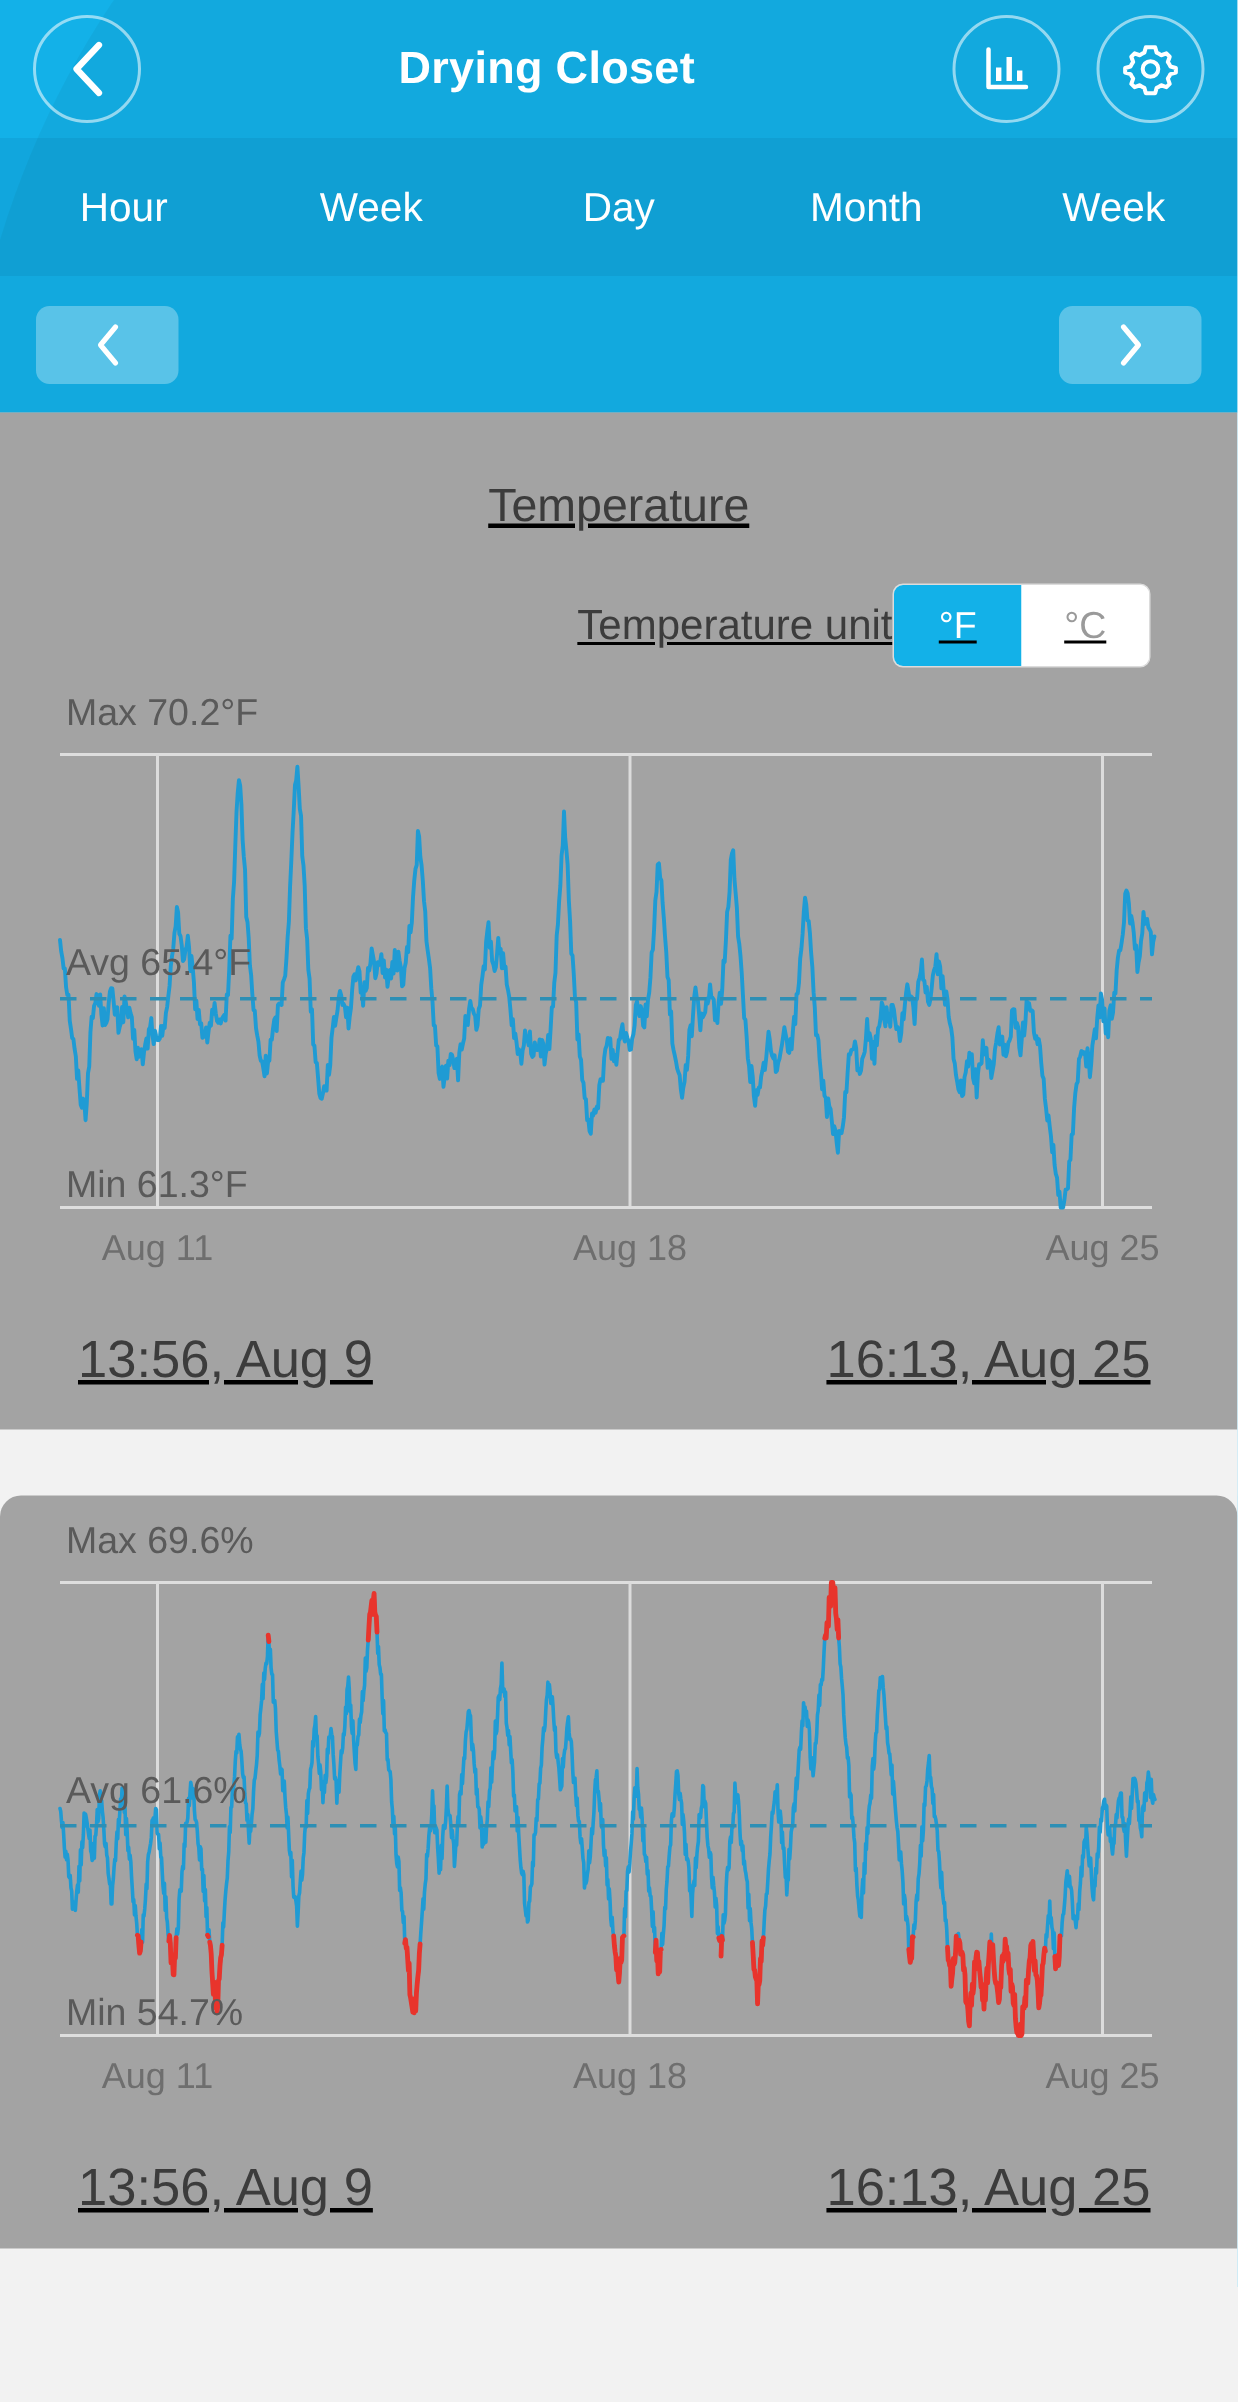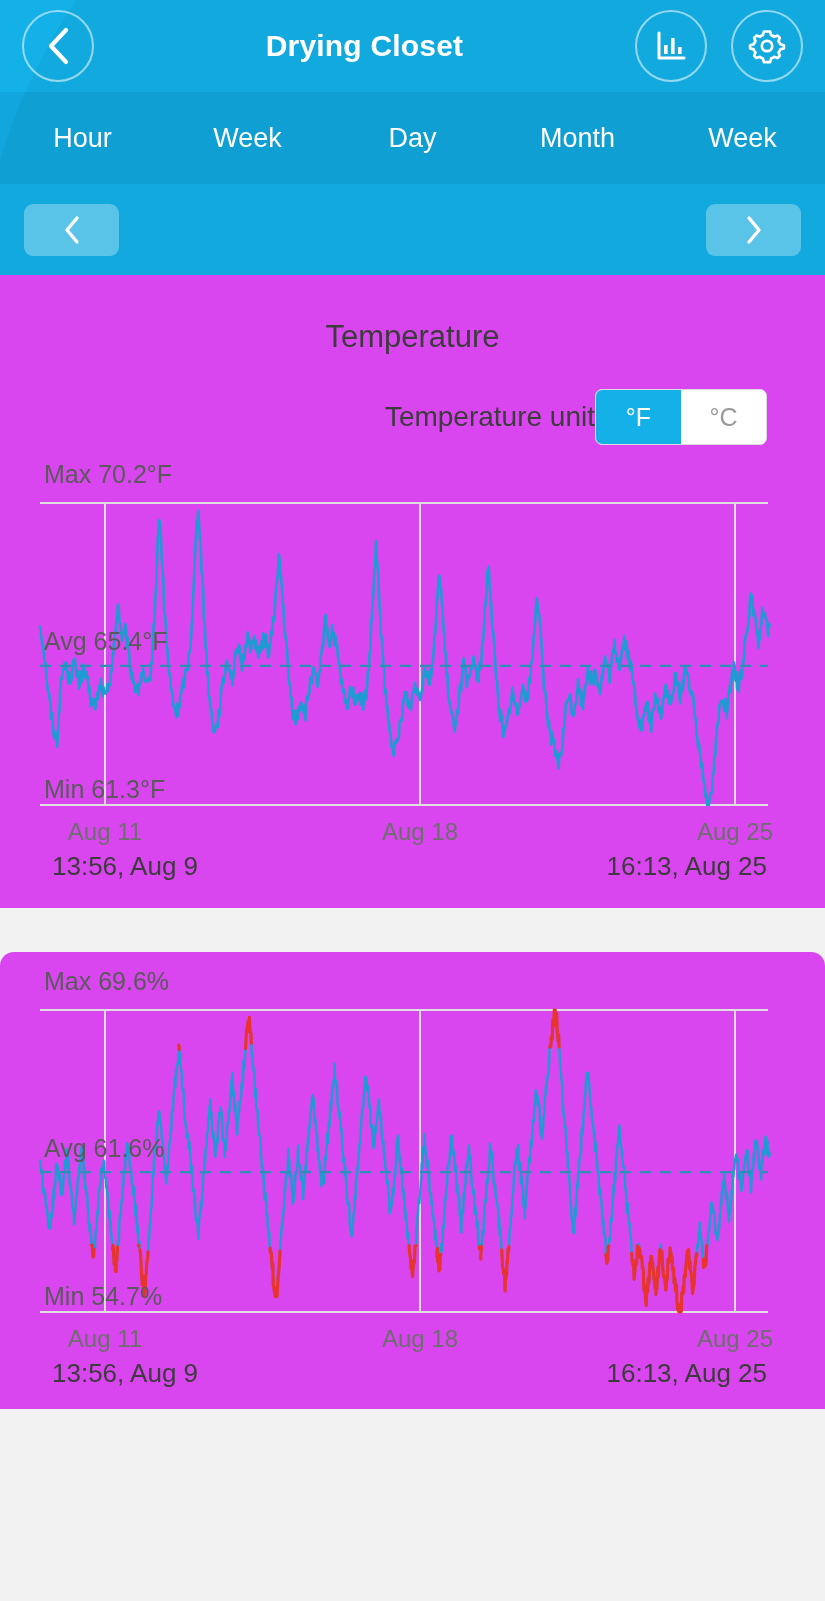--- a/index.html
+++ b/index.html
@@ -108,22 +108,23 @@
     border-radius: 9px;
     background: rgba(255,255,255,0.30);
     display: flex; align-items: center; justify-content: center;
     cursor: pointer;
     border: none;
   }
 
   
   .card {
     position: relative;
-    background: #d946ef;
+    background: #a3a3a3;
     width: 100%;
+    text-decoration: underline;
   }
   .card-temp { padding: 0 0 26px 0; }
   .gap { height: 44px; background: #f2f2f2; }
   .card-hum {
     border-top-left-radius: 14px;
     border-top-right-radius: 14px;
     padding: 0 0 20px 0;
   }
 
   .section-title {
@@ -182,21 +183,21 @@
     font-size: 24px;
     fill: #6e6e6e;
     font-family: "Liberation Sans", sans-serif;
   }
 
   .footrow {
     display: flex;
     justify-content: space-between;
     padding: 6px 58px 0 52px;
   }
-  .footrow div { font-size: 26px; color: #3c3c3c; }
+  .footrow div { font-size: 35px; color: #3c3c3c; margin-top: 36px; }
 </style>
 </head>
 <body>
 
 <div class="screen">
 
   <div class="header-wrap">
 
     <div class="titlebar">
       <div class="circle-btn">

